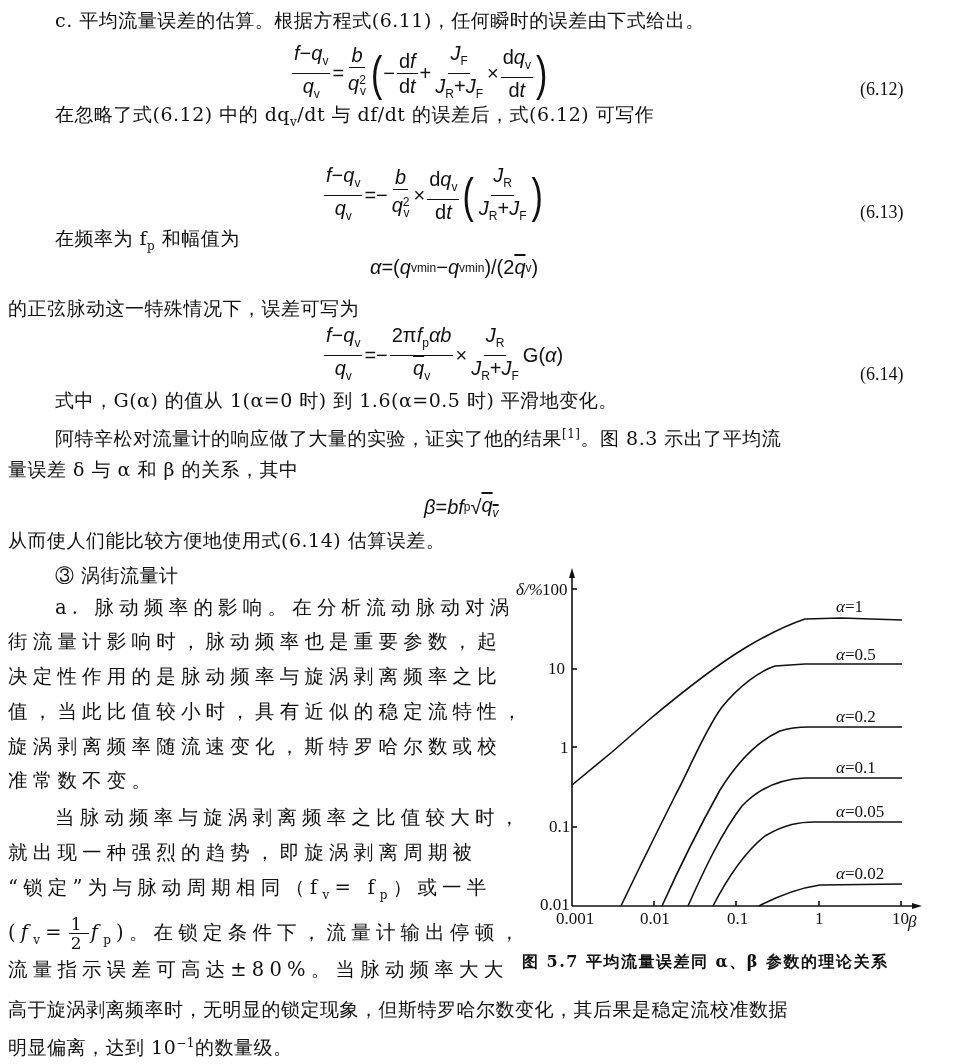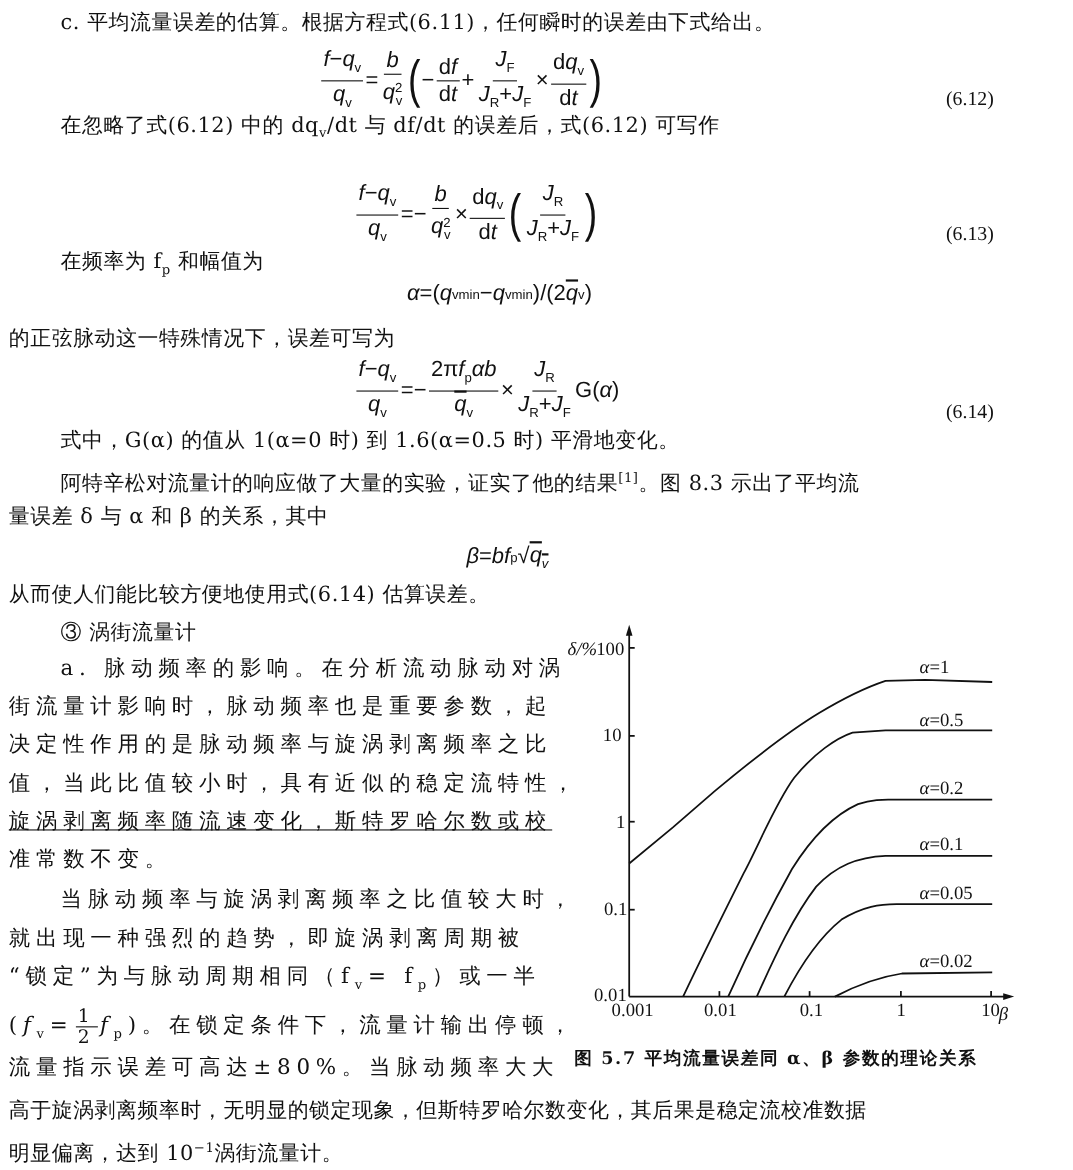--- a/index.html
+++ b/index.html
@@ -112,33 +112,33 @@
 </div>
 
 <div class="line" style="left:8px;top:528px;">从而使人们能比较方便地使用式(6.14) 估算误差。</div>
 
 <div class="line" style="left:55px;top:563px;">③ 涡街流量计</div>
 
 <div class="line narrow" style="left:55px;top:596px;">a. 脉动频率的影响。在分析流动脉动对涡</div>
 <div class="line narrow" style="left:8px;top:630px;">街流量计影响时，脉动频率也是重要参数，起</div>
 <div class="line narrow" style="left:8px;top:665px;">决定性作用的是脉动频率与旋涡剥离频率之比</div>
 <div class="line narrow" style="left:8px;top:700px;">值，当此比值较小时，具有近似的稳定流特性，</div>
-<div class="line narrow" style="left:8px;top:735px;text-decoration:underline;">旋涡剥离频率随流速变化，斯特罗哈尔数或校</div>
+<div class="line narrow" style="left:8px;top:735px;">旋涡剥离频率随流速变化，斯特罗哈尔数或校</div>
 <div class="line narrow" style="left:8px;top:769px;">准常数不变。</div>
 <div class="line narrow" style="left:55px;top:806px;">当脉动频率与旋涡剥离频率之比值较大时，</div>
 <div class="line narrow" style="left:8px;top:841px;">就出现一种强烈的趋势，即旋涡剥离周期被</div>
 <div class="line narrow" style="left:8px;top:876px;"><span>“锁定”为与脉动周期相同（f</span><sub class="i" style="font-style:normal">v</sub><span>= f</span><sub>p</sub><span>）或一半</span></div>
 <div class="line narrow" style="left:8px;top:915px;">(<span class="i">f</span><sub>v</sub>=<span class="frac" style="font-size:17px;">
       <span class="num" style="line-height:18px">1</span>
       <span class="den" style="line-height:18px">2</span>
     </span><span class="i">f</span><sub>p</sub>)<span>。在锁定条件下，流量计输出停顿，</span></div>
 <div class="line narrow" style="left:8px;top:958px;">流量指示误差可高达±80%。当脉动频率大大</div>
 
 <div class="line" style="left:8px;top:997px;">高于旋涡剥离频率时，无明显的锁定现象，但斯特罗哈尔数变化，其后果是稳定流校准数据</div>
-<div class="line" style="left:8px;top:1031px;"><span>明显偏离，达到 10</span><sup>−1</sup><span>涡街流量计。</span></div>
+<div class="line" style="left:8px;top:1031px;"><span>明显偏离，达到 10</span><sup>−1</sup><span>的数量级。</span></div>
 
 <svg style="position:absolute;left:0;top:0;" width="975" height="1064" viewBox="0 0 975 1064">
   <g stroke="#111" fill="none" stroke-width="1.6">
 
     <line x1="572" y1="906" x2="572" y2="572"></line>
     <polygon points="572,568 569,578 575,578" fill="#111" stroke="none"></polygon>
     <line x1="572" y1="906" x2="918" y2="906"></line>
     <polygon points="922,906 912,903 912,909" fill="#111" stroke="none"></polygon>
 
     <line x1="572" y1="589" x2="577" y2="589"></line>

